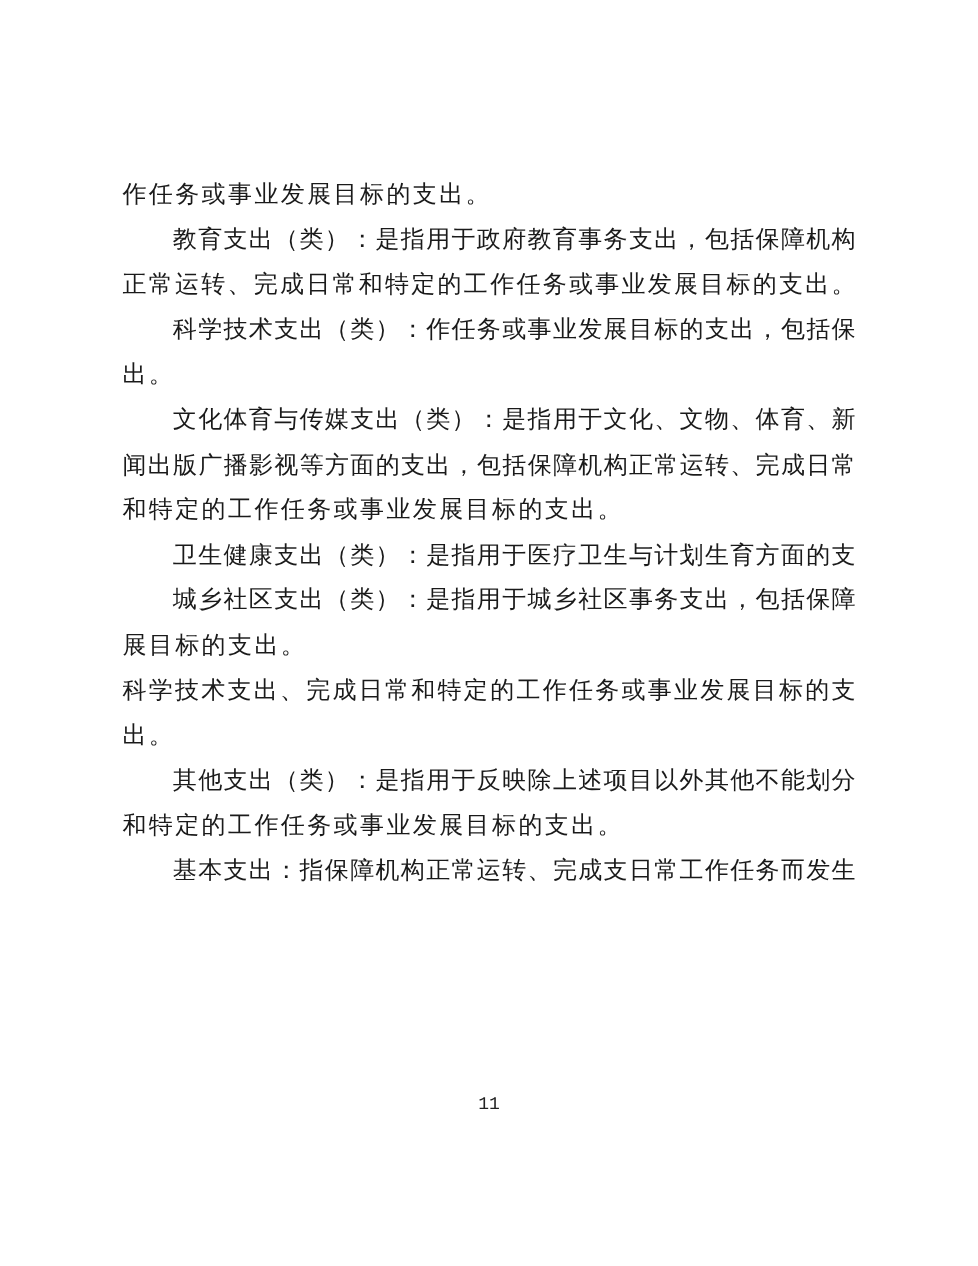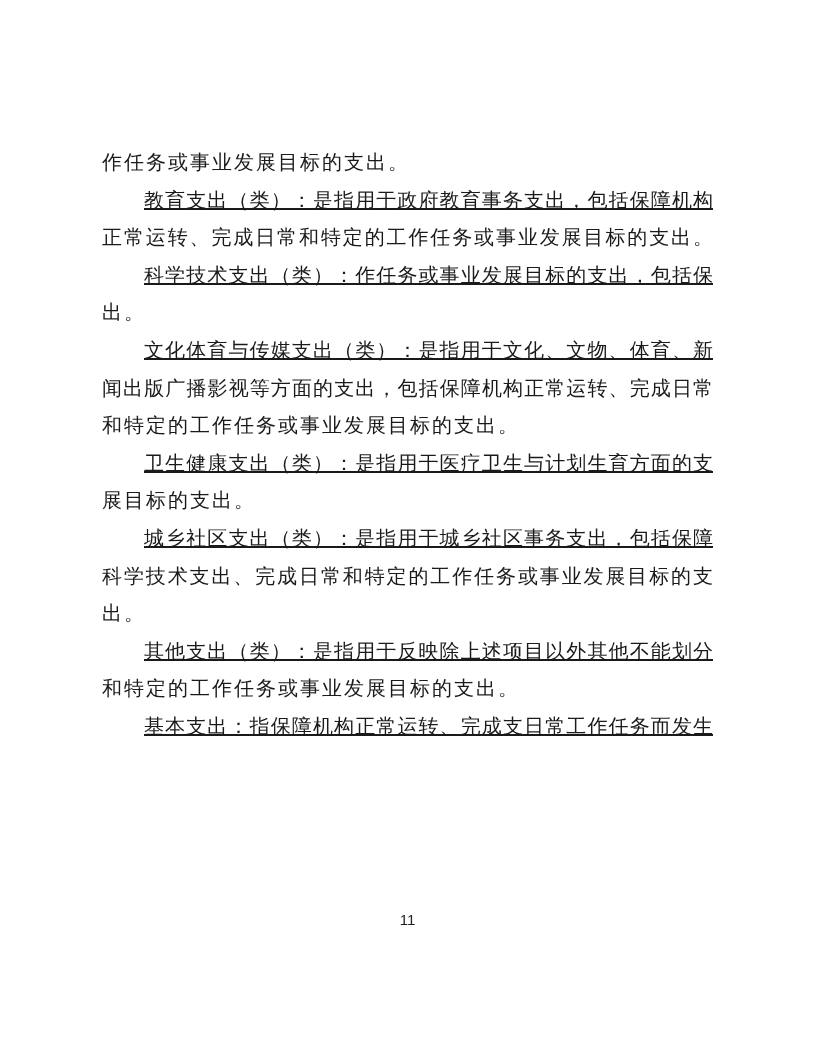--- a/index.html
+++ b/index.html
@@ -39,53 +39,52 @@
     white-space: normal;
     text-align: justify;
     text-align-last: justify;
   }
   .line.end {
     text-align: left;
     letter-spacing: 2px;
   }
   .line.indent {
     padding-left: 42px;
-    text-decoration: underline;
   }
   .footer {
     position: absolute;
     left: 0;
     top: 905px;
     width: 100%;
     height: 30px;
     line-height: 30px;
     text-align: center;
   }
   .page-number {
     font-size: 15px;
     color: #222222;
-    font-family: Liberation Sans, sans-serif;
+    font-family: Liberation Mono, monospace;
   }
 </style>
 </head>
 <body>
 
 <div class="page">
   <div class="text-block">
       <p class="line end">作任务或事业发展目标的支出。</p>
       <p class="line indent justify">教育支出（类）：是指用于政府教育事务支出，包括保障机构</p>
       <p class="line justify">正常运转、完成日常和特定的工作任务或事业发展目标的支出。</p>
       <p class="line indent justify">科学技术支出（类）：作任务或事业发展目标的支出，包括保</p>
       <p class="line end">出。</p>
       <p class="line indent justify">文化体育与传媒支出（类）：是指用于文化、文物、体育、新</p>
       <p class="line justify">闻出版广播影视等方面的支出，包括保障机构正常运转、完成日常</p>
       <p class="line end">和特定的工作任务或事业发展目标的支出。</p>
       <p class="line indent justify">卫生健康支出（类）：是指用于医疗卫生与计划生育方面的支</p>
+      <p class="line indent justify">城乡社区支出（类）：是指用于城乡社区事务支出，包括保障</p>
       <p class="line end">展目标的支出。</p>
-      <p class="line indent justify">城乡社区支出（类）：是指用于城乡社区事务支出，包括保障</p>
       <p class="line justify">科学技术支出、完成日常和特定的工作任务或事业发展目标的支</p>
       <p class="line end">出。</p>
       <p class="line indent justify">其他支出（类）：是指用于反映除上述项目以外其他不能划分</p>
       <p class="line end">和特定的工作任务或事业发展目标的支出。</p>
       <p class="line indent justify">基本支出：指保障机构正常运转、完成支日常工作任务而发生</p>
     </div>
   <div class="footer">
     <span class="page-number">11</span>
   </div>
 </div>

